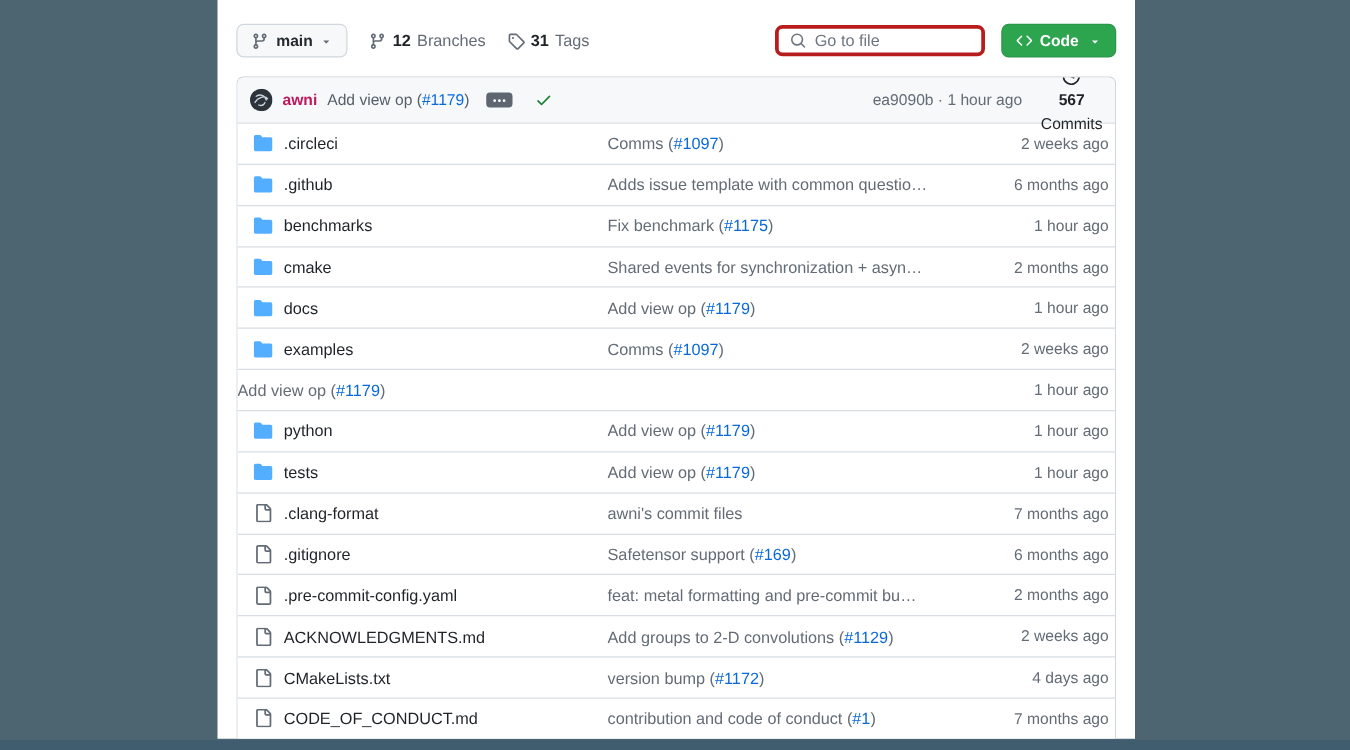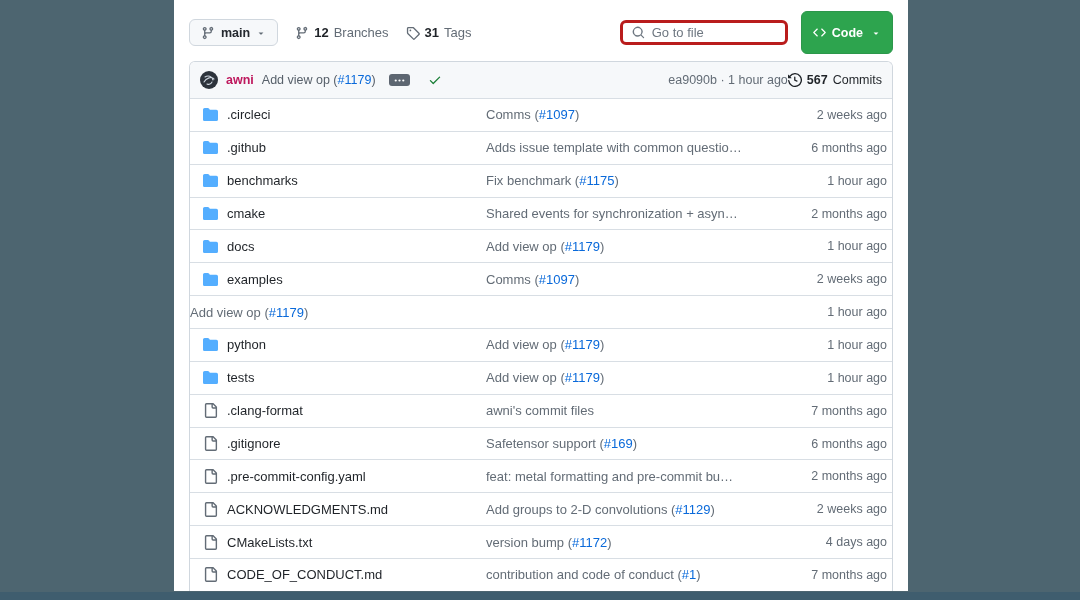--- a/index.html
+++ b/index.html
@@ -13,36 +13,36 @@
   .tleft { display:flex; align-items:center; gap:17px; }
   .branch-btn { display:flex; align-items:center; gap:6px; height:27px; padding:0 11px; border:1px solid #d0d7de; border-radius:6px; background:#f6f8fa; font-size:12.5px; font-weight:700; color:#24292f; cursor:pointer; }
   .branch-btn svg, .stat svg { flex:none; }
   .stat { display:flex; align-items:center; gap:5px; font-size:13px; cursor:pointer; }
   .stat .count { font-weight:700; color:#1f2328; }
   .stat .lbl { color:#636c76; }
   .tright { display:flex; align-items:center; gap:13px; }
   .search { display:flex; align-items:center; gap:7px; width:168px; height:25px; border:3px solid #b91c1c; border-radius:6px; padding:0 9px; background:#fff; }
   .search input { border:none; outline:none; width:100%; font-size:13px; color:#1f2328; font-family:"Liberation Sans", sans-serif; }
   .search input::placeholder { color:#6e7781; }
-  .code-btn { display:flex; align-items:center; gap:6px; height:43px; padding:0 11px; background:#2da44e; border:1px solid #2c974b; border-radius:6px; color:#fff; font-size:12.5px; font-weight:700; cursor:pointer; }
+  .code-btn { display:flex; align-items:center; gap:6px; height:27px; padding:0 11px; background:#2da44e; border:1px solid #2c974b; border-radius:6px; color:#fff; font-size:12.5px; font-weight:700; cursor:pointer; }
   .code-btn .caret { margin-left:2px; }
 
   
   .tablebox { margin-top:15px; border:1px solid #d0d7de; border-bottom:none; border-radius:6px 6px 0 0; overflow:hidden; }
   .commit-row { height:36px; background:#f6f8fa; display:flex; align-items:center; justify-content:space-between; padding:0 10px 0 10px; }
   .cleft { display:flex; align-items:center; gap:8px; min-width:0; }
   .avatar { width:18px; height:18px; border-radius:50%; flex:none; cursor:pointer; }
   .author { font-size:12.5px; font-weight:700; color:#be185d; cursor:pointer; }
   .cmsg { font-size:12.5px; color:#57606a; white-space:nowrap; }
   .link { color:#0969da; text-decoration:none; cursor:pointer; }
   .ellipsis-chip { width:21px; height:12px; background:#5d6671; border-radius:3px; display:flex; align-items:center; justify-content:center; margin-left:5px; cursor:pointer; }
   .check { margin-left:10px; display:flex; align-items:center; cursor:pointer; }
-  .cright { display:flex; align-items:center; gap:0; flex:none; }
+  .cright { display:flex; align-items:center; gap:15px; flex:none; }
   .cmeta { font-size:12.5px; color:#636c76; }
-  .commits { display:flex; align-items:center; gap:5px; font-size:12.5px; color:#1f2328; cursor:pointer; }
+  .commits { display:flex; align-items:center; gap:5px; font-size:12.5px; color:#1f2328; cursor:pointer;flex-direction:column; }
   .commits .num { font-weight:700; }
 
   .file-row { height:32.87px; display:flex; align-items:center; border-top:1px solid #d8dee4; font-size:13px; background:#fff; }
   .cell-name { width:296px; flex:none; display:flex; align-items:center; gap:9px; padding-left:13px; color:#1f2328; white-space:nowrap; overflow:hidden; }
   .cell-name .nm { cursor:pointer; }
   .cell-name svg { flex:none; }
   .cell-msg { flex:1; min-width:0; color:#636c76; white-space:nowrap; overflow:hidden; text-overflow:ellipsis; }
   .cell-date { width:150px; flex:none; text-align:right; color:#636c76; font-size:12.5px; padding-right:5px; white-space:nowrap; }
 </style>
 </head>

